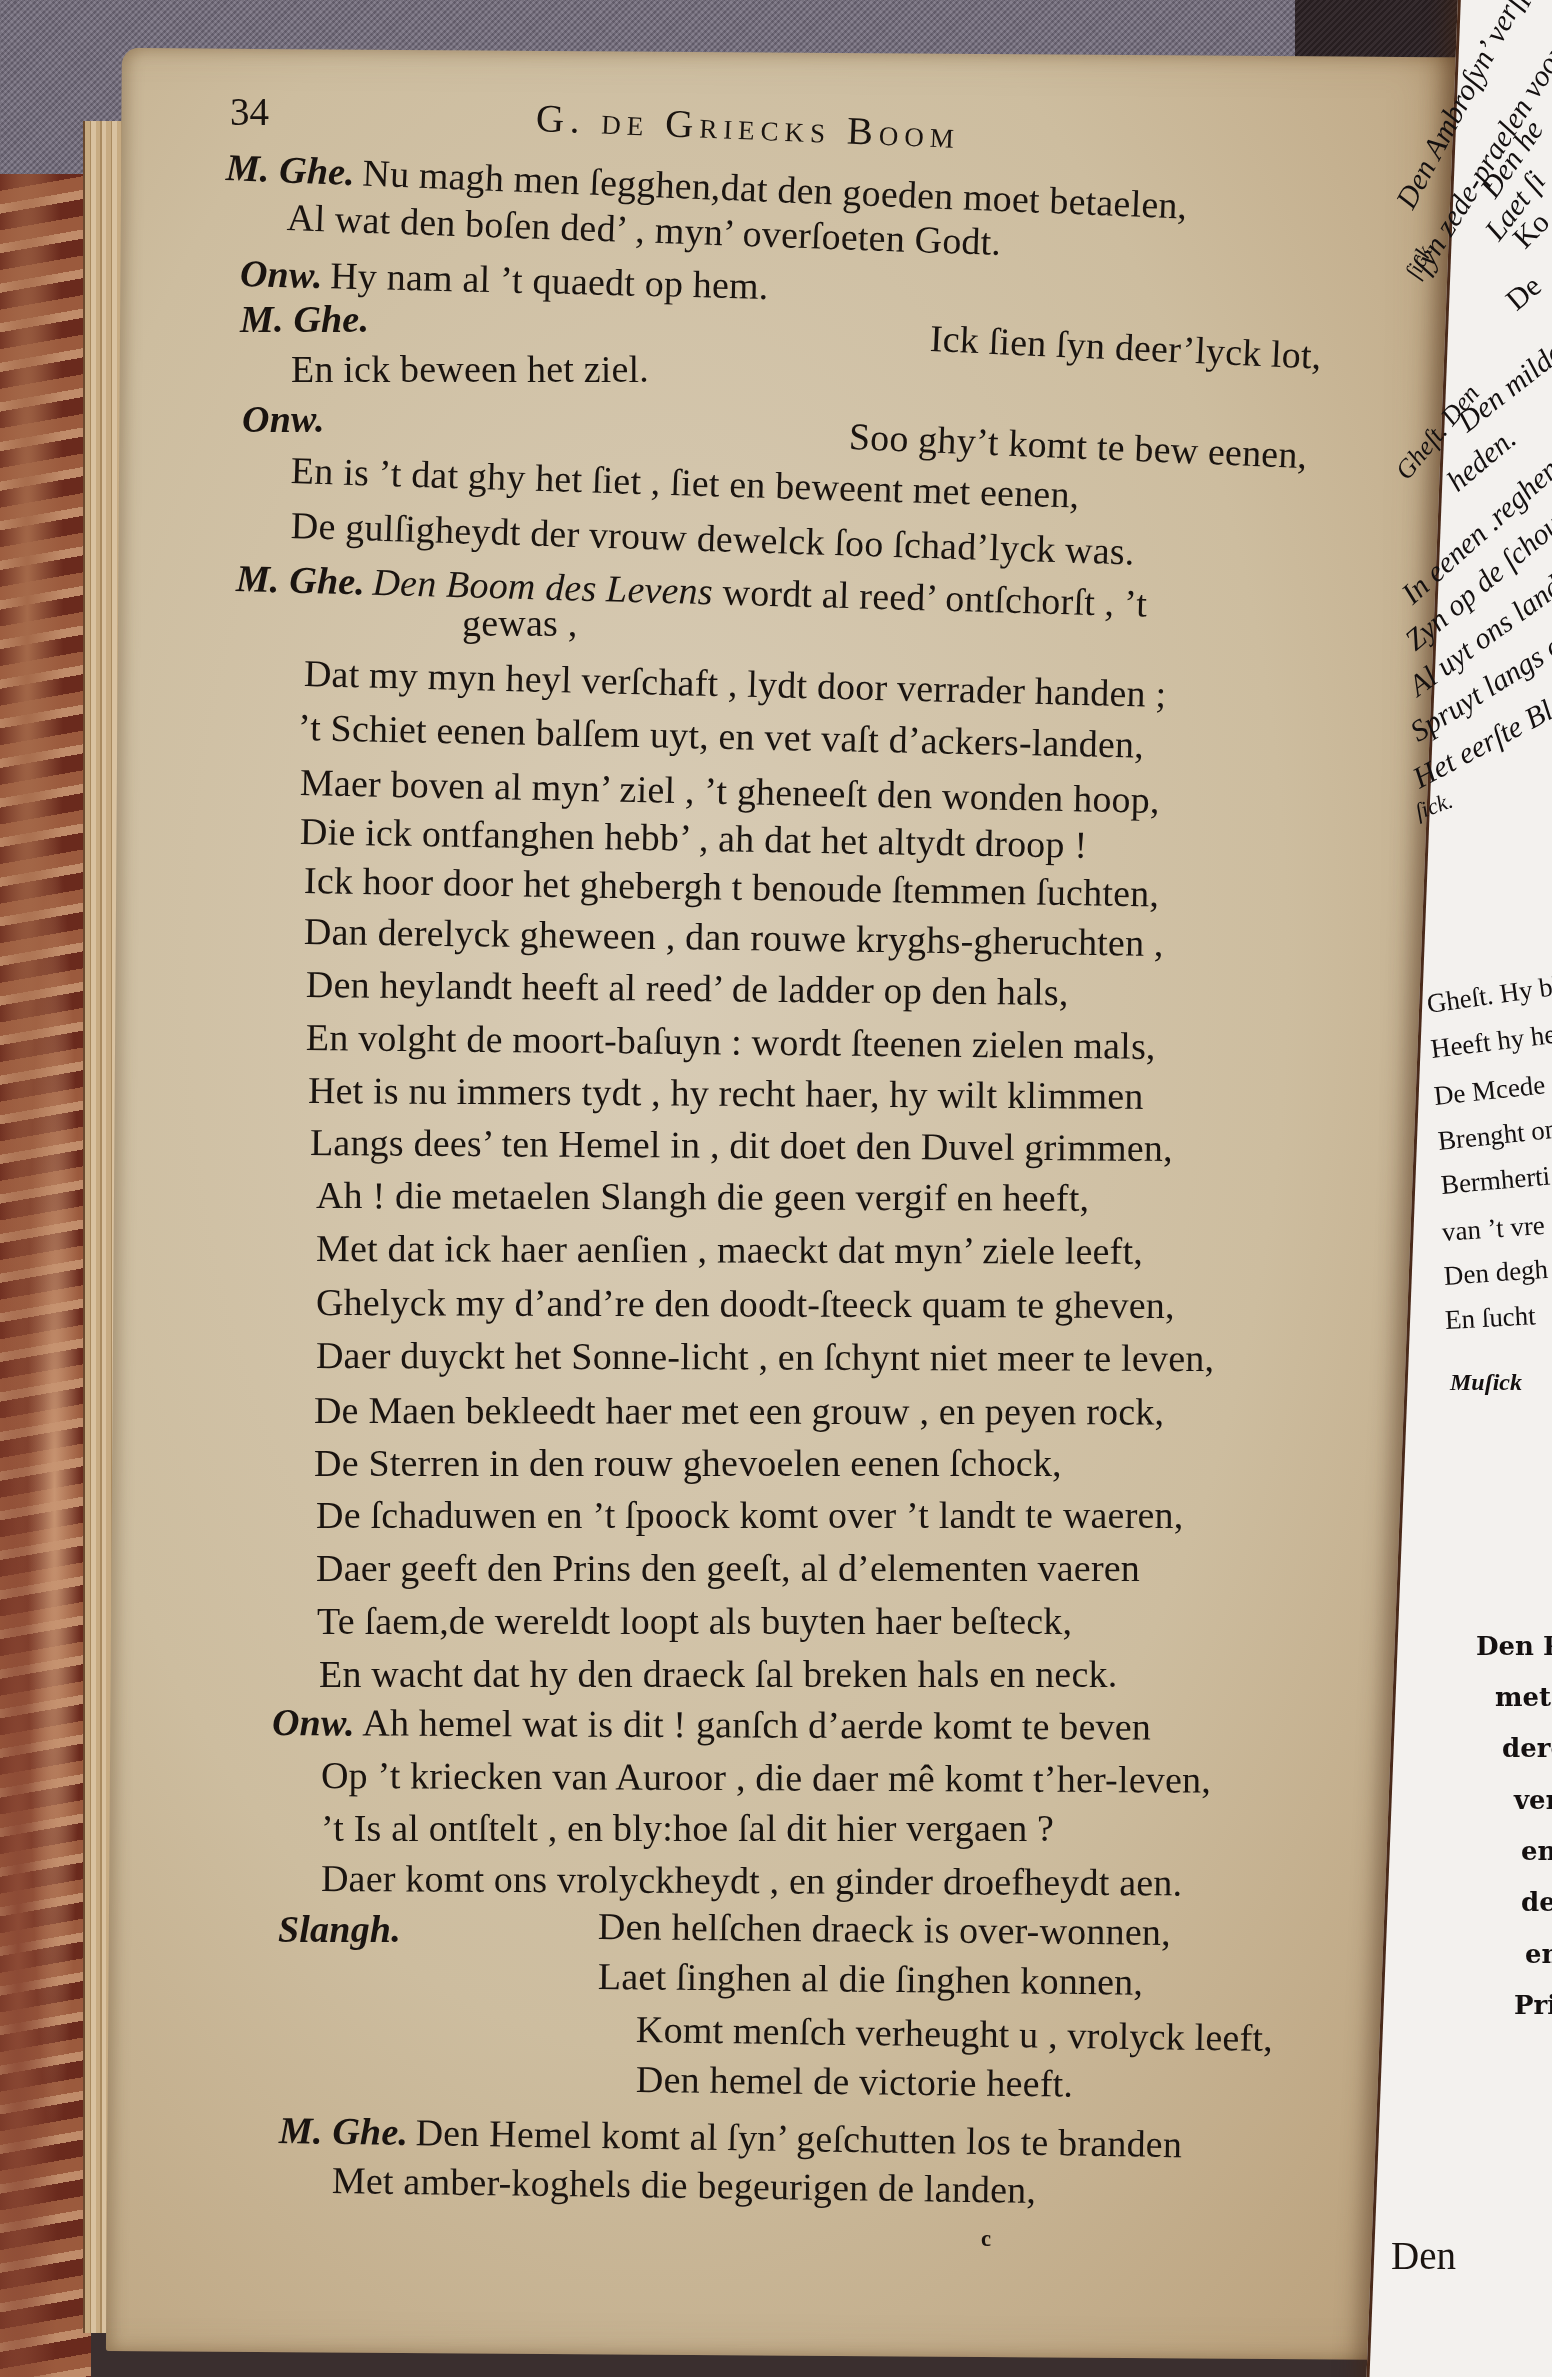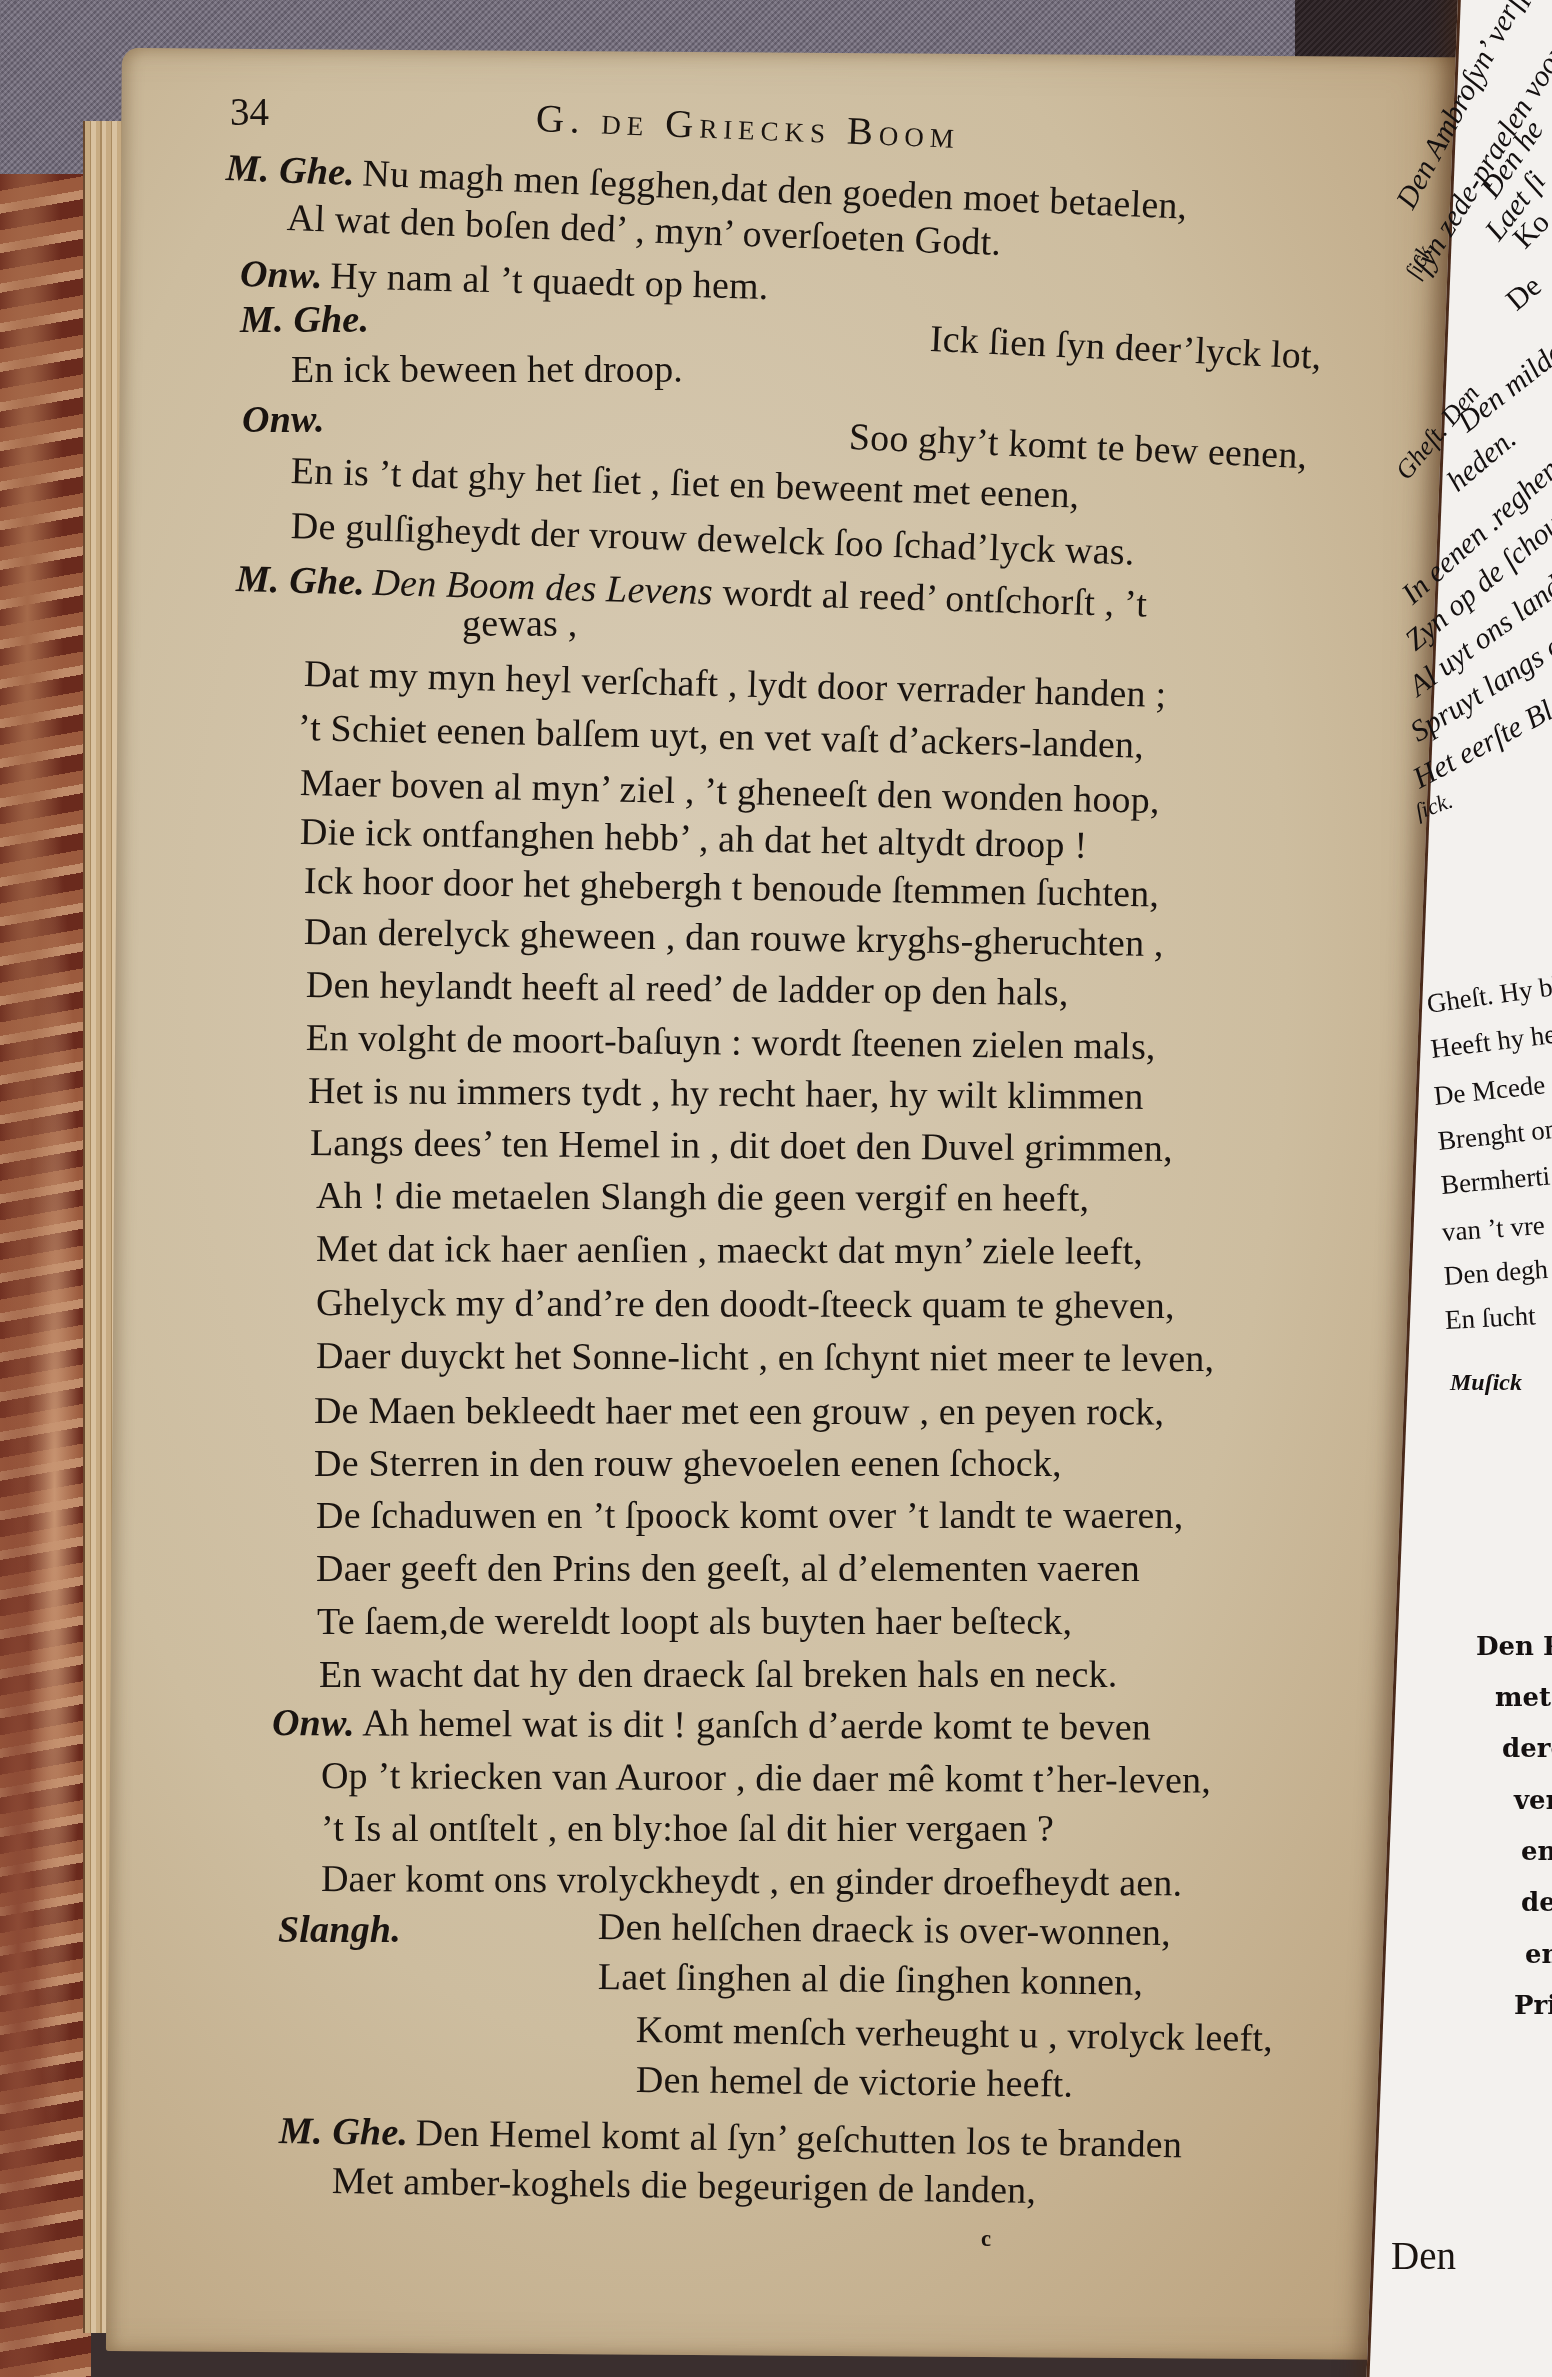--- a/index.html
+++ b/index.html
@@ -166,21 +166,21 @@
     <span class="speaker">Onw.</span><span>Hy nam al ’t quaedt op hem.</span>
   </div>
 
   <div class="line" style="left:240px; top:300px;">
     <span class="speaker">M. Ghe.</span>
   </div>
   <div class="line" style="left:930px; top:319px; transform:rotate(2.6deg);">
     <span>Ick ſien ſyn deer’lyck lot,</span>
   </div>
   <div class="line" style="left:291px; top:350px;">
-    <span>En ick beween het droop.</span>
+    <span>En ick beween het ziel.</span>
   </div>
 
   <div class="line" style="left:242px; top:400px;">
     <span class="speaker">Onw.</span>
   </div>
   <div class="line" style="left:849px; top:417px; transform:rotate(2.4deg);">
     <span>Soo ghy’t komt te bew eenen,</span>
   </div>
   <div class="line" style="left:291px; top:451px; transform:rotate(1.8deg);">
     <span>En is ’t dat ghy het ſiet , ſiet en beweent met eenen,</span>

